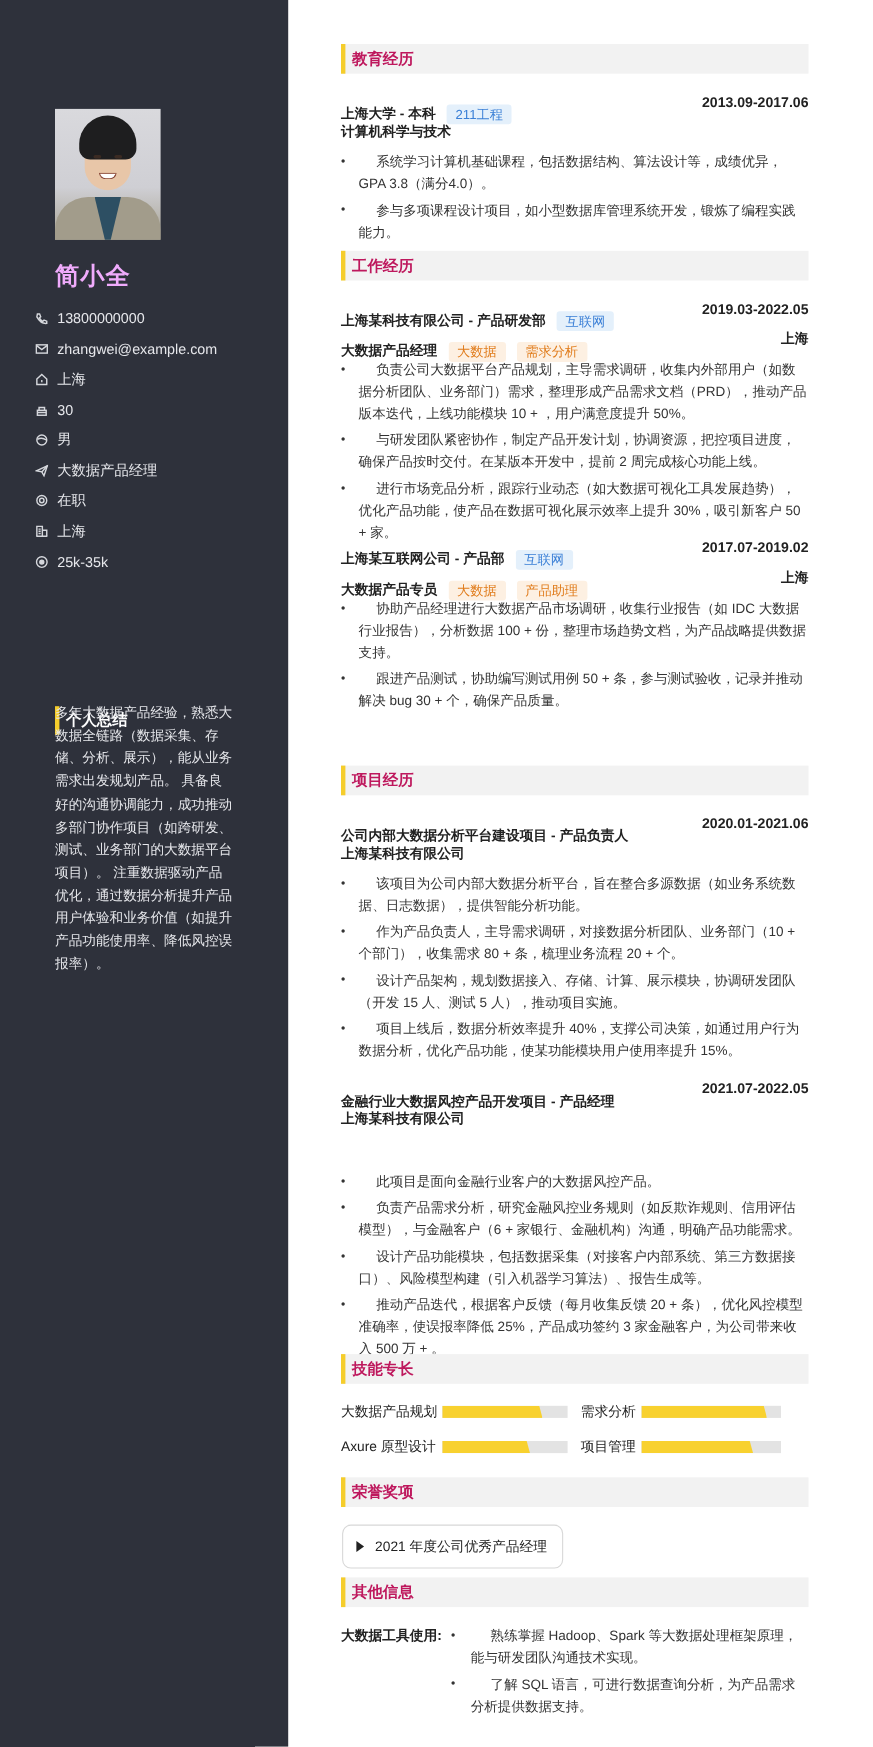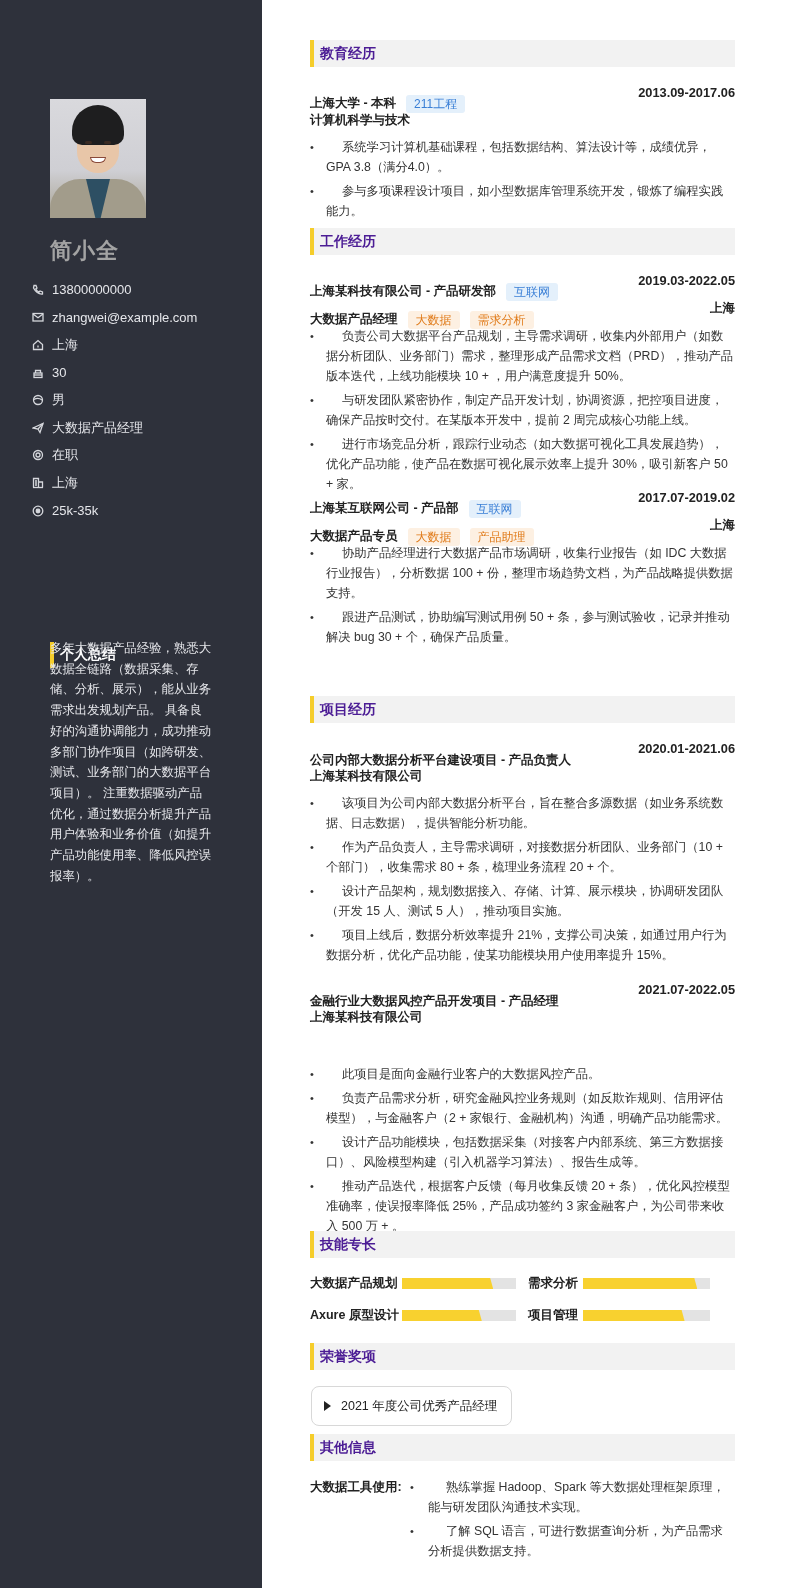--- a/index.html
+++ b/index.html
@@ -8,49 +8,49 @@
 
   .sidebar { position: absolute; left: 0; top: 0; width: 262px; height: 1588px; background: #2e313b; color: #e9eaee; }
   .avatar { position: absolute; left: 50px; top: 99px; width: 96px; height: 119px; background: linear-gradient(180deg,#d9d9dd 0%,#cfcfd4 60%,#a8a393 100%); overflow: hidden; }
   .avatar .hair { position:absolute; left:22px; top:6px; width:52px; height:40px; background:#1e1e1f; border-radius:26px 26px 10px 10px; }
   .avatar .face { position:absolute; left:27px; top:20px; width:42px; height:54px; background:#e8c6a8; border-radius:20px 20px 22px 22px; }
   .avatar .eye { position:absolute; top:42px; width:7px; height:3px; background:#3a2a22; border-radius:2px; }
   .avatar .smile { position:absolute; left:40px; top:58px; width:16px; height:6px; background:#fff; border-radius:0 0 8px 8px; border:1px solid #8a4a3a; }
   .avatar .body { position:absolute; left:0; top:80px; width:96px; height:40px; background:#a29c8b; border-radius:30px 30px 0 0; }
   .avatar .shirt { position:absolute; left:36px; top:80px; width:24px; height:40px; background:#2d4f63; clip-path: polygon(0 0,100% 0,60% 100%,40% 100%); }
 
-  .name { position: absolute; left: 50px; top: 236px; font-size: 22px; font-weight: 600; color: #a3a3a3; letter-spacing: 1px; }
+  .name { position: absolute; left: 50px; top: 236px; font-size: 22px; font-weight: 600; color: #f0abfc; letter-spacing: 1px; }
   .info-list { position: absolute; left: 32px; top: 276px; }
   .info-item { display: flex; align-items: center; height: 27.6px; font-size: 13px; color: #e6e7eb; }
   .info-item .ico { width: 12px; height: 12px; margin-right: 8px; display: inline-flex; align-items: center; justify-content: center; }
   .info-item svg { width: 12px; height: 12px; stroke: #d5d7dc; fill: none; stroke-width: 1.3; }
 
   .side-title { position: absolute; left: 50px; top: 595px; height: 26px; display: flex; align-items: center; margin-top: 47px; }
   .side-title .bar { width: 4px; height: 26px; background: #f5cd2b; margin-right: 6px; }
   .side-title span { font-size: 14px; font-weight: 600; color: #ffffff; }
   .summary { position: absolute; left: 50px; top: 638px; width: 162px; font-size: 12.4px; line-height: 20.7px; color: #e6e7eb; }
   .sec-head { position: absolute; left: 310px; width: 425px; height: 27px; background: #f2f2f2; display: flex; align-items: center; }
   .sec-head .bar { width: 4px; height: 27px; background: #f5cd2b; }
-  .sec-head span { margin-left: 6px; font-size: 14px; font-weight: 700; color: #4c1d95; }
+  .sec-head span { margin-left: 6px; font-size: 14px; font-weight: 700; color: #be185d; }
 
   .row { position: absolute; left: 310px; width: 425px; display: flex; align-items: center; justify-content: space-between; height: 20px; }
   .row .lft { display: flex; font-size: 12.5px; font-weight: 700; color: #222; margin-top: 24px; }
   .row .rgt { font-size: 12.8px; font-weight: 700; color: #222; }
   .tag { display: inline-block; font-size: 12px; font-weight: 400; padding: 1px 8px; border-radius: 3px; margin-left: 10px; line-height: 16px; }
   .tag.blue { background: #e4f0fb; color: #3a7fd6; }
   .tag.orange { background: #fdf0e2; color: #e07b1a; }
   .sub { position: absolute; left: 310px; font-size: 12.5px; font-weight: 700; color: #222; }
 
   .bullets { position: absolute; left: 310px; width: 425px; list-style: none; }
   .bullets li { position: relative; font-size: 12.3px; line-height: 20px; color: #333; margin-bottom: 4px; text-indent: 16px; }
   .bullets li::before { content: "•"; position: absolute; left: -16px; text-indent: 0; font-size: 11px; color: #333; width: 14px; }
 
   .skills { position: absolute; left: 310px; top: 1274px; width: 425px; }
   .skill { position: absolute; display: flex; align-items: center; height: 18px; }
-  .skill .lbl { font-size: 12.5px; color: #222; font-weight: 700; }
+  .skill .lbl { font-size: 12.5px; color: #222; font-weight: 400; }
   .skill .track { position: absolute; height: 11px; background: #e3e3e3; }
   .skill .fill { height: 11px; background: #f8d12f; clip-path: polygon(0 0, calc(100% - 3px) 0, 100% 100%, 0 100%); }
 
   .award { position: absolute; left: 311px; top: 1386px; height: 40px; border: 1px solid #d8d8d8; border-radius: 8px; padding: 0 14px 0 12px; display: flex; align-items: center; font-size: 12.5px; color: #222; }
   .award .tri { width: 0; height: 0; border-top: 5px solid transparent; border-bottom: 5px solid transparent; border-left: 7px solid #222; margin-right: 10px; }
 
   .other-label { position: absolute; left: 310px; top: 1479px; font-size: 12.5px; font-weight: 700; color: #222; }
   .other-list { position: absolute; left: 410px; top: 1477px; width: 325px; list-style: none; }
   .other-list li { position: relative; font-size: 12.3px; line-height: 20px; color: #333; margin-bottom: 4px; text-indent: 18px; }
   .other-list li::before { content: "•"; position: absolute; left: -18px; text-indent: 0; font-size: 11px; color: #333; width: 14px; }
@@ -235,33 +235,33 @@
   <div class="lft">
       <span>公司内部大数据分析平台建设项目 - 产品负责人</span>
     </div>
   <div class="rgt">2020.01-2021.06</div>
 </div>
 <div class="sub" style="top:768px">上海某科技有限公司</div>
 <ul class="bullets" style="top:793px; padding-left:16px;">
   <li>该项目为公司内部大数据分析平台，旨在整合多源数据（如业务系统数据、日志数据），提供智能分析功能。</li>
   <li>作为产品负责人，主导需求调研，对接数据分析团队、业务部门（10 + 个部门），收集需求 80 + 条，梳理业务流程 20 + 个。</li>
   <li>设计产品架构，规划数据接入、存储、计算、展示模块，协调研发团队（开发 15 人、测试 5 人），推动项目实施。</li>
-  <li>项目上线后，数据分析效率提升 21%，支撑公司决策，如通过用户行为数据分析，优化产品功能，使某功能模块用户使用率提升 15%。</li>
+  <li>项目上线后，数据分析效率提升 40%，支撑公司决策，如通过用户行为数据分析，优化产品功能，使某功能模块用户使用率提升 15%。</li>
 </ul>
 
 <div class="row" style="top:979px">
   <div class="lft">
       <span>金融行业大数据风控产品开发项目 - 产品经理</span>
     </div>
   <div class="rgt">2021.07-2022.05</div>
 </div>
 <div class="sub" style="top:1009px">上海某科技有限公司</div>
 <ul class="bullets" style="top:1064px; padding-left:16px;">
   <li>此项目是面向金融行业客户的大数据风控产品。</li>
-  <li>负责产品需求分析，研究金融风控业务规则（如反欺诈规则、信用评估模型），与金融客户（2 + 家银行、金融机构）沟通，明确产品功能需求。</li>
+  <li>负责产品需求分析，研究金融风控业务规则（如反欺诈规则、信用评估模型），与金融客户（6 + 家银行、金融机构）沟通，明确产品功能需求。</li>
   <li>设计产品功能模块，包括数据采集（对接客户内部系统、第三方数据接口）、风险模型构建（引入机器学习算法）、报告生成等。</li>
   <li>推动产品迭代，根据客户反馈（每月收集反馈 20 + 条），优化风控模型准确率，使误报率降低 25%，产品成功签约 3 家金融客户，为公司带来收入 500 万 + 。</li>
 </ul>
 
 <div class="sec-head" style="top:1231px">
   <div class="bar"></div>
   <span>技能专长</span>
 </div>
 <div class="skills">
   <div class="skill" style="left:0; top:0;">

